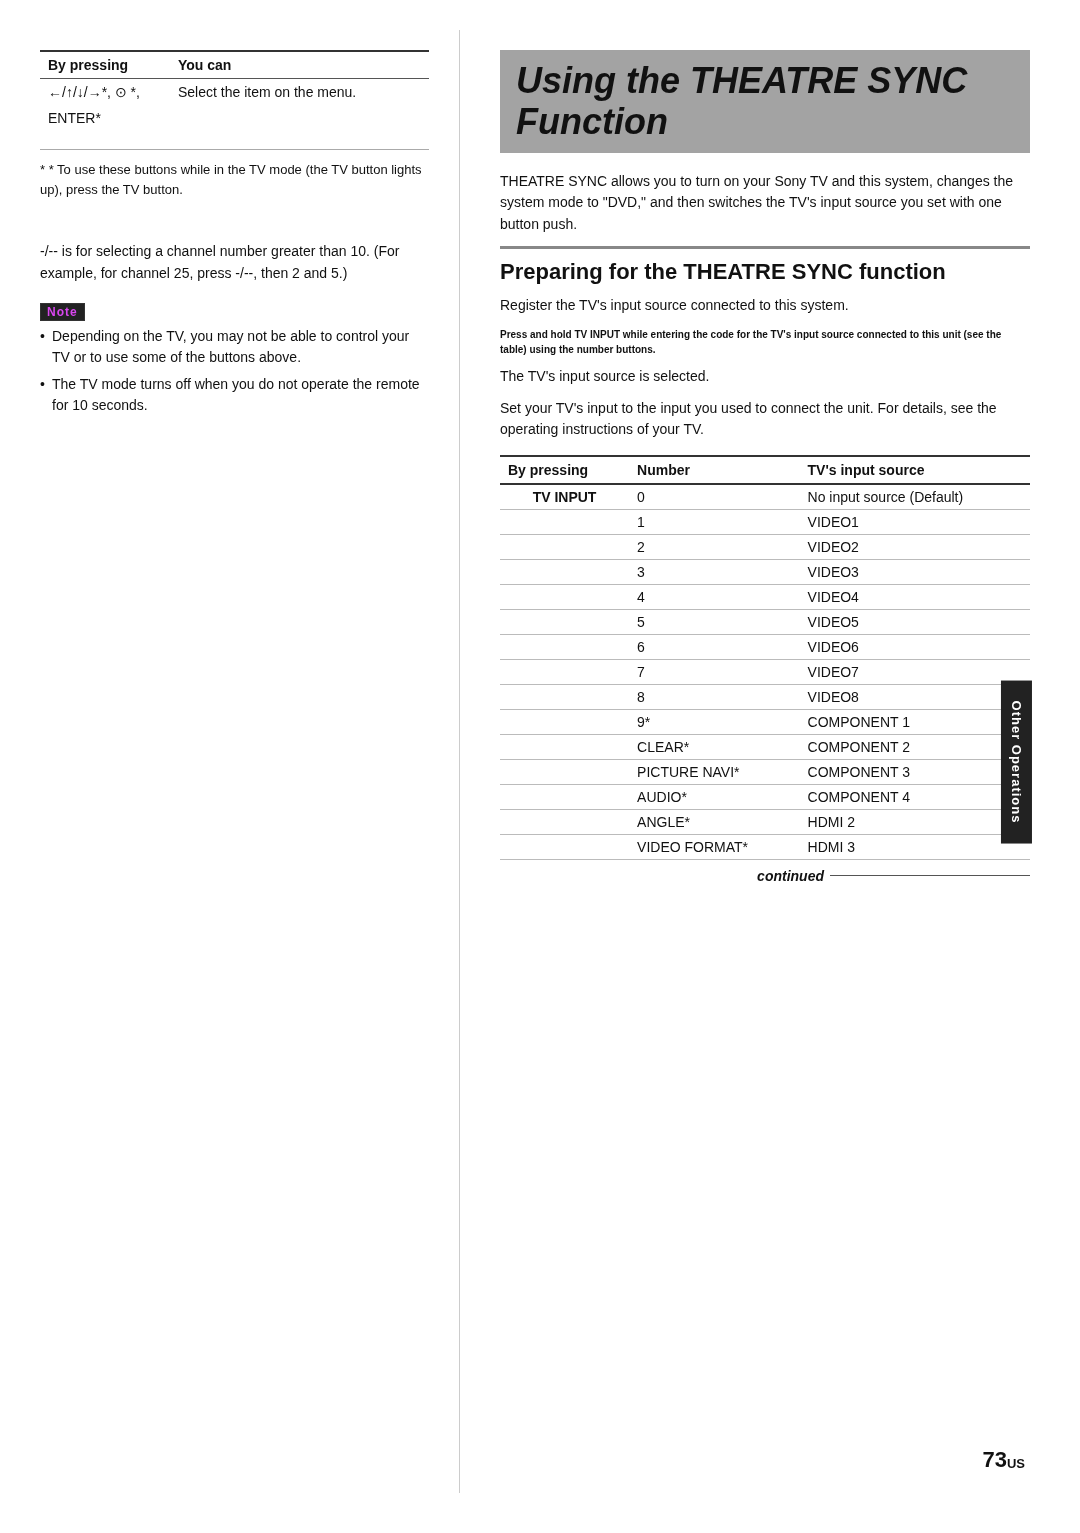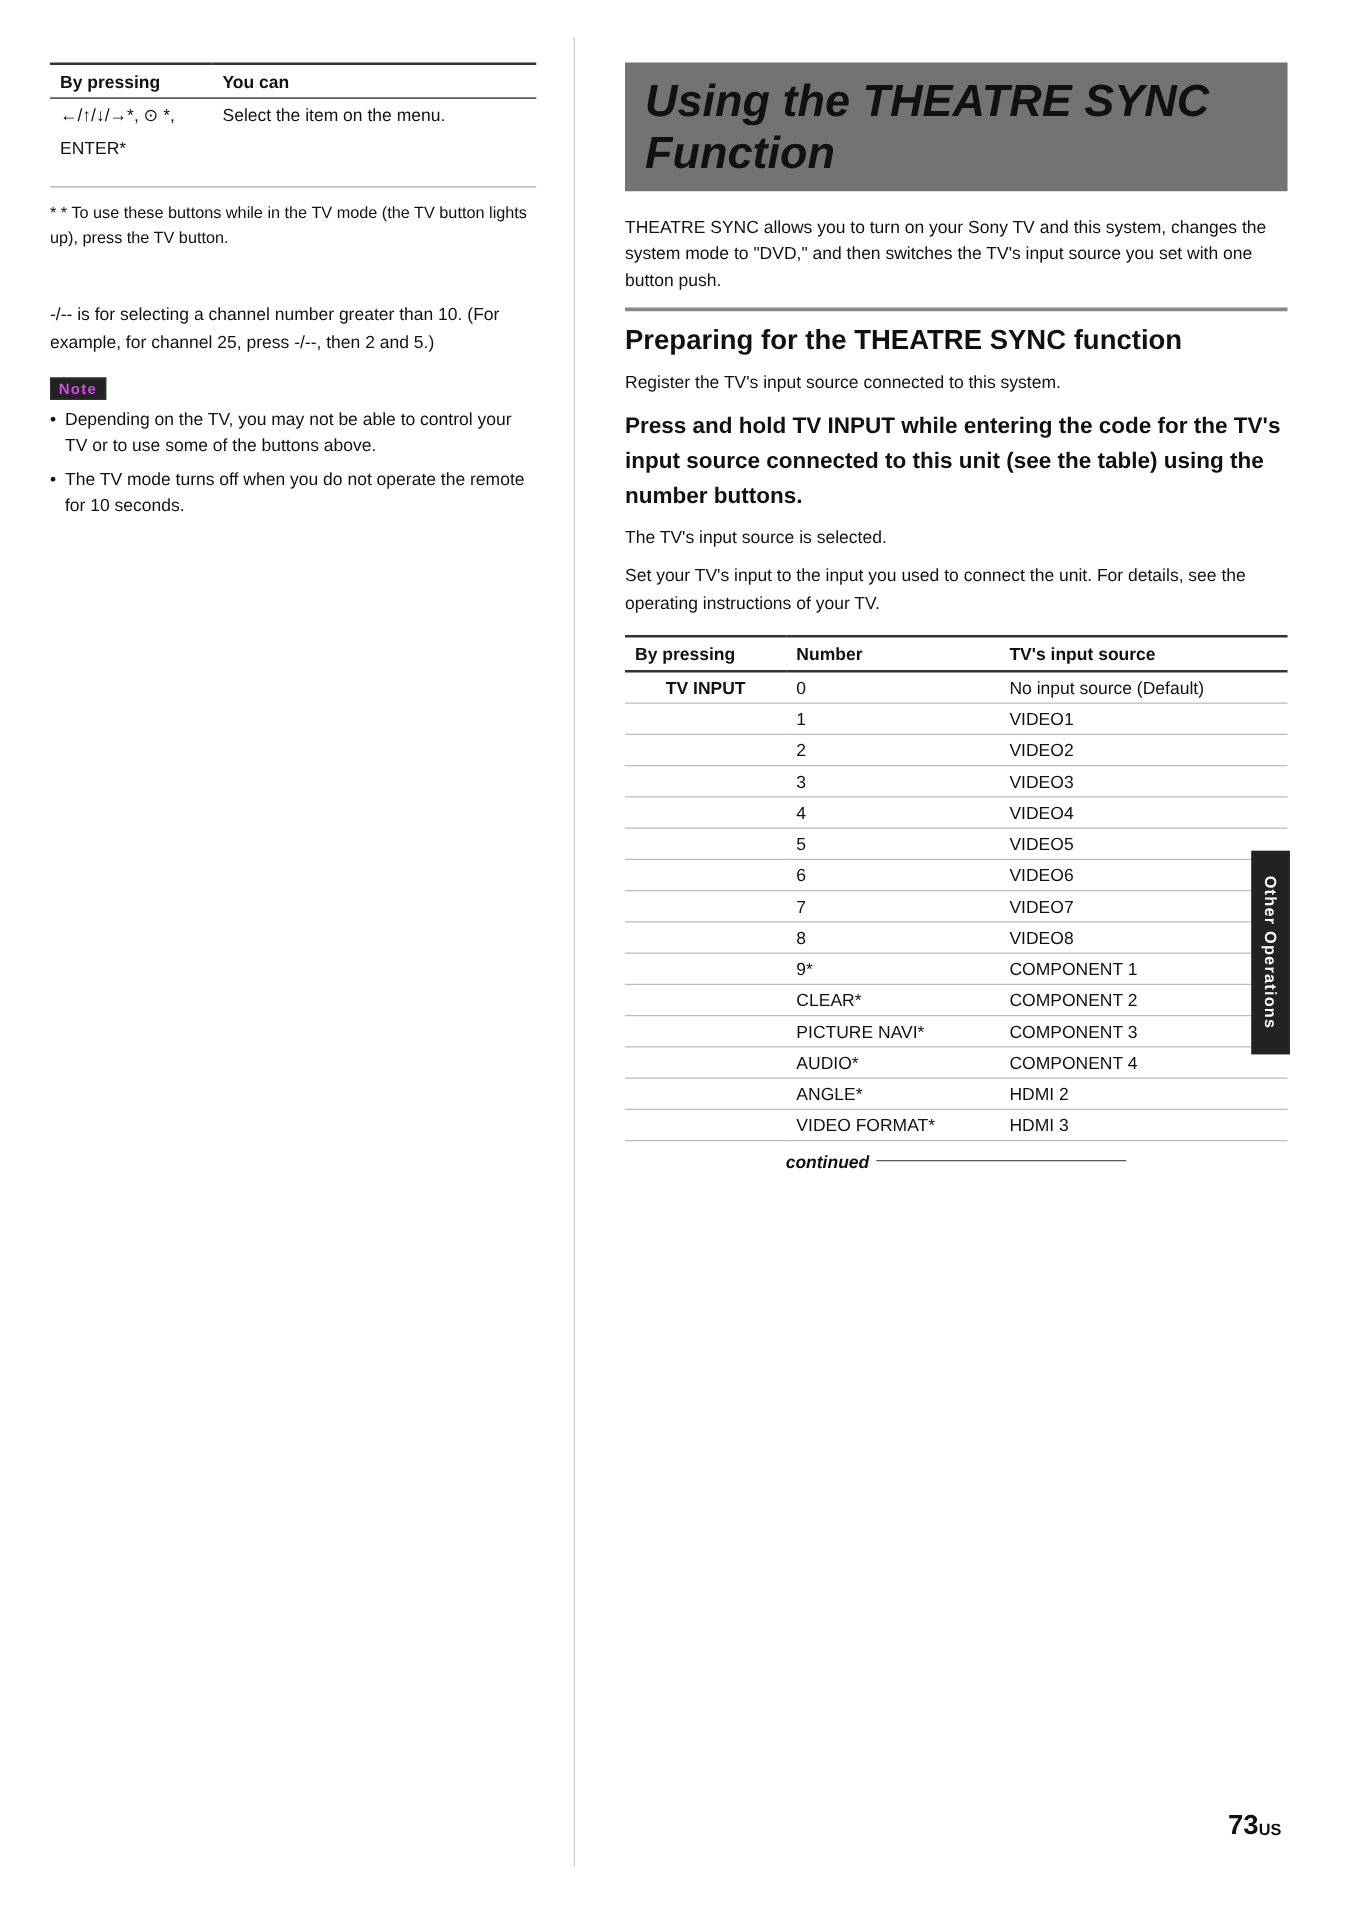--- a/index.html
+++ b/index.html
@@ -88,21 +88,21 @@
       line-height: 1.55;
       margin-bottom: 10px;
     }
     .footnote-text {
       font-size: 13px;
       line-height: 1.5;
       margin-bottom: 25px;
     }
     
     .main-title {
-      background: #737373;
+      background: #a3a3a3;
       padding: 10px 16px 10px 16px;
       margin-bottom: 18px;
       display: inline-block;
       width: 100%;
     }
     .main-title-text {
       font-size: 36px;
       font-weight: 900;
       color: #111;
       line-height: 1.15;
@@ -110,21 +110,21 @@
     }
     .section-title {
       font-size: 22px;
       font-weight: 900;
       margin-bottom: 10px;
       line-height: 1.2;
       border-top: 3px solid #888;
       padding-top: 10px;
     }
     .bold-para {
-      font-size: 18px;
+      font-size: 10px;
       font-weight: bold;
       line-height: 1.55;
       margin-bottom: 8px;
     }
     
     .input-table {
       width: 100%;
       border-collapse: collapse;
       margin-top: 14px;
       font-size: 14px;
@@ -165,21 +165,21 @@
     }
     
     .continued-row {
       text-align: right;
       font-style: italic;
       font-size: 14px;
       font-weight: bold;
       margin-top: 8px;
       display: flex;
       align-items: center;
-      justify-content: center;
+      justify-content: flex-end;
       gap: 6px;
     }
     .continued-line {
       flex: 1;
       height: 1px;
       background: #555;
       max-width: 200px;
     }
     .symbol-cell {
       font-size: 14px;

